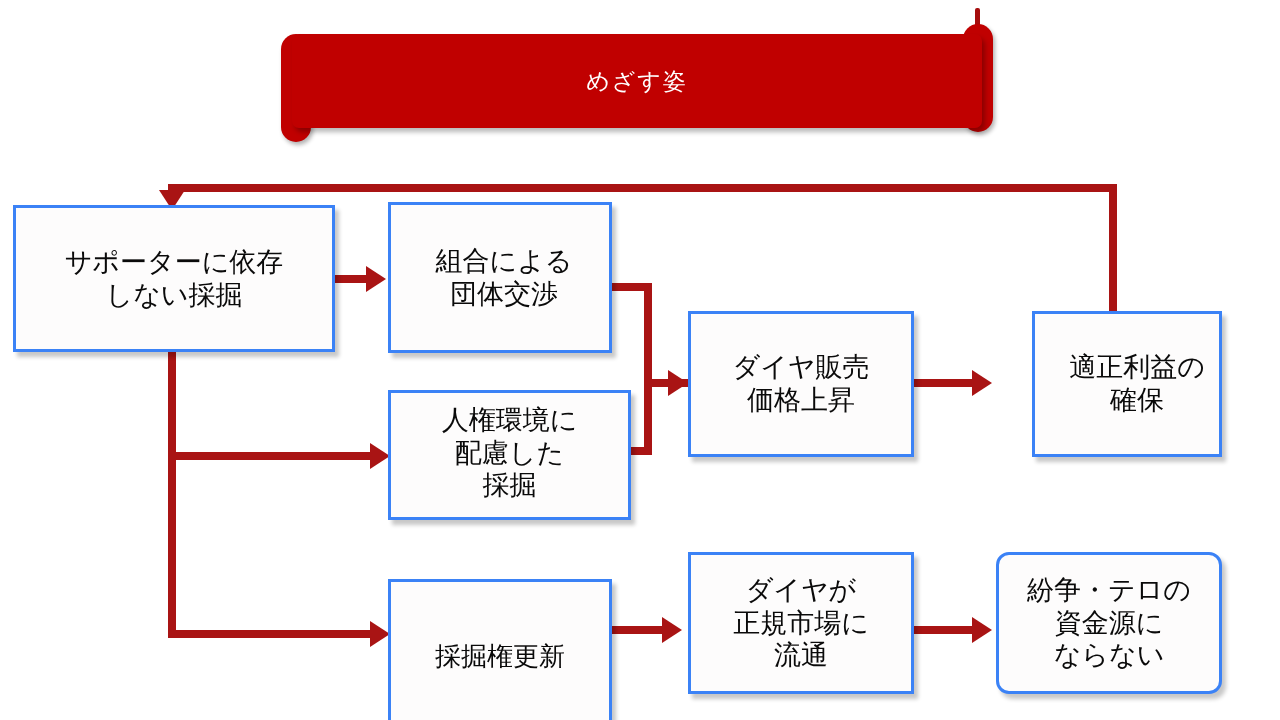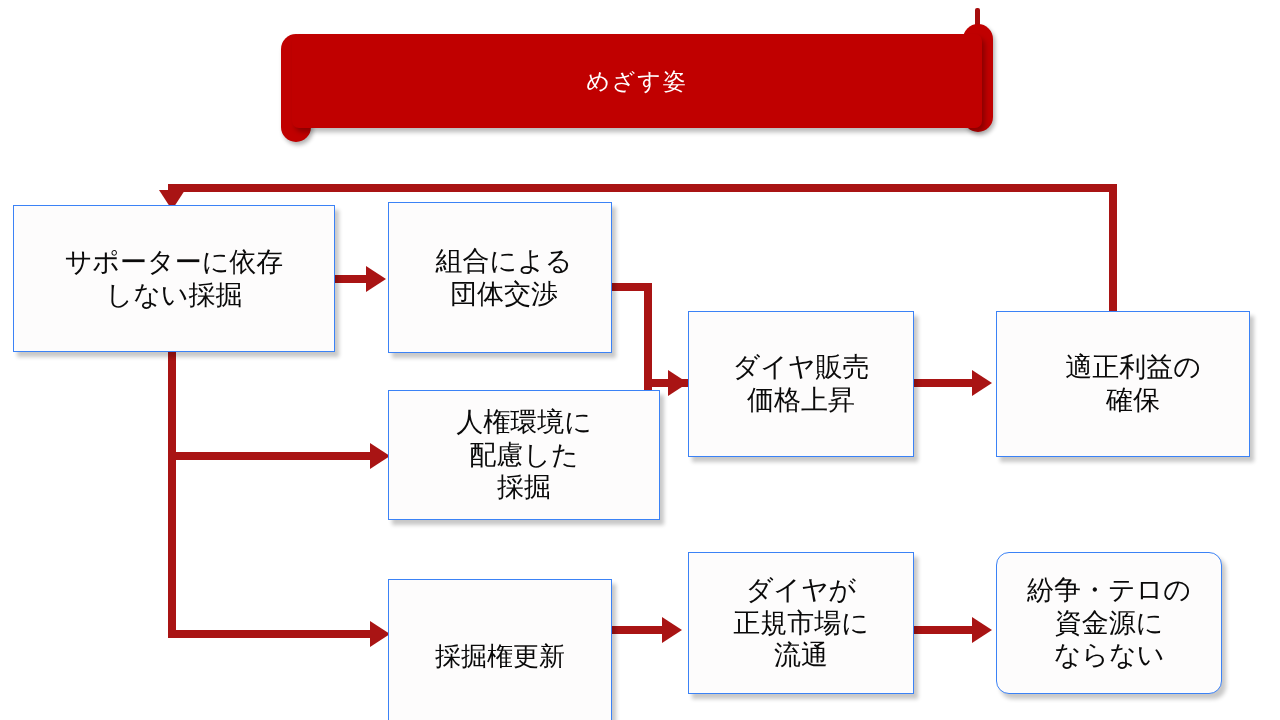--- a/index.html
+++ b/index.html
@@ -79,21 +79,21 @@
     letter-spacing: 2px;
     z-index: 5;
     white-space: nowrap;
   }
 
   
   .node {
     position: absolute;
     box-sizing: border-box;
     background: #fdfcfc;
-    border: 1px solid #3b82f6;
+    border: 3px solid #3b82f6;
     box-shadow: 4px 5px 4px rgba(0,0,0,0.22);
     display: flex;
     align-items: center;
     justify-content: center;
     z-index: 4;
   }
   .node .label {
     color: #0a0a0a;
     font-size: 27px;
     line-height: 1.22;
@@ -173,32 +173,32 @@
   <div class="node" style="left:13px; top:205px; width:322px; height:147px;">
     <span class="label">サポーターに依存
 しない採掘</span>
   </div>
 
   <div class="node" style="left:388px; top:202px; width:224px; height:151px;padding-left:8px;">
     <span class="label">組合による
 団体交渉</span>
   </div>
 
-  <div class="node" style="left:388px; top:390px; width:272px; height:130px;">
+  <div class="node" style="left:388px; top:390px; width:243px; height:130px;font-family:Liberation Mono, monospace;">
     <span class="label">人権環境に
 配慮した
 採掘</span>
   </div>
 
   <div class="node" style="left:688px; top:311px; width:226px; height:146px;">
     <span class="label">ダイヤ販売
 価格上昇</span>
   </div>
 
-  <div class="node" style="left:996px; top:311px; width:254px; height:146px;padding-left:20px;">
+  <div class="node" style="left:1032px; top:311px; width:190px; height:146px;padding-left:20px;">
     <span class="label">適正利益の
 確保</span>
   </div>
 
   <div class="node narrow" style="left:388px; top:579px; width:224px; height:156px;">
     <span class="label">採掘権更新</span>
   </div>
 
   <div class="node" style="left:688px; top:552px; width:226px; height:142px;">
     <span class="label">ダイヤが

